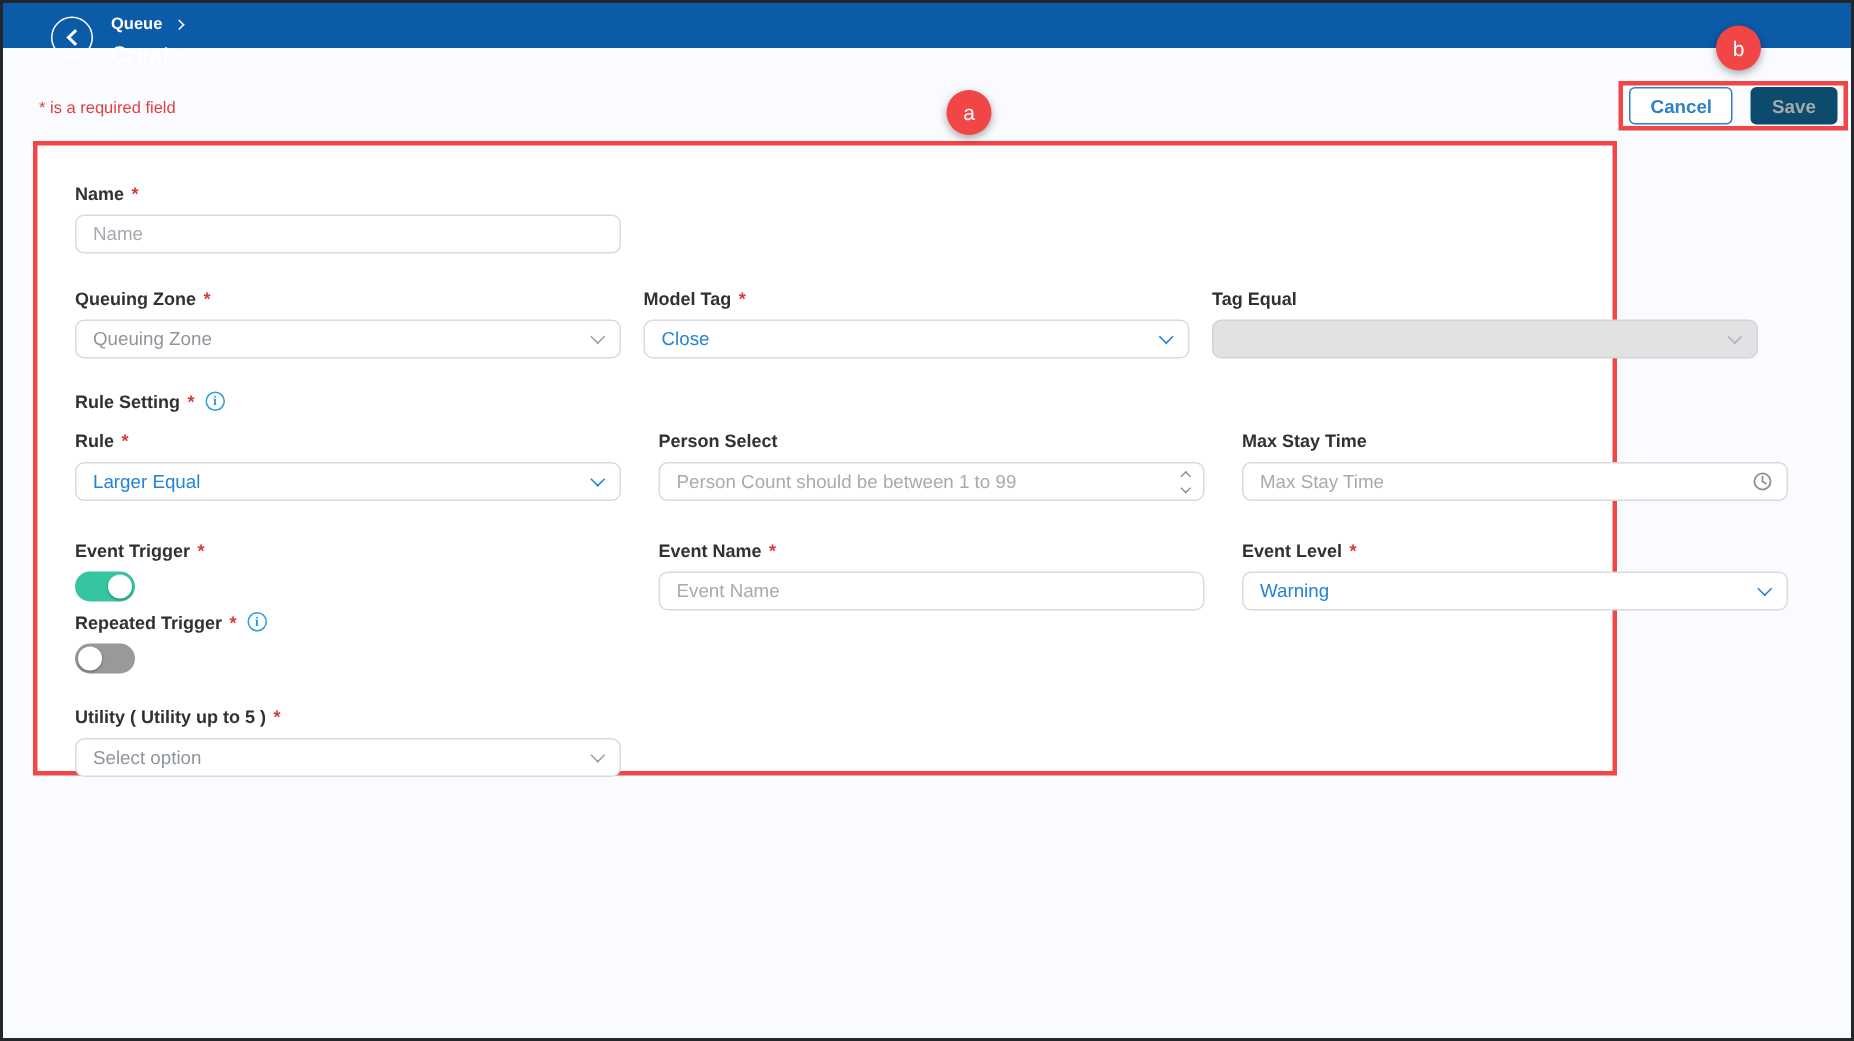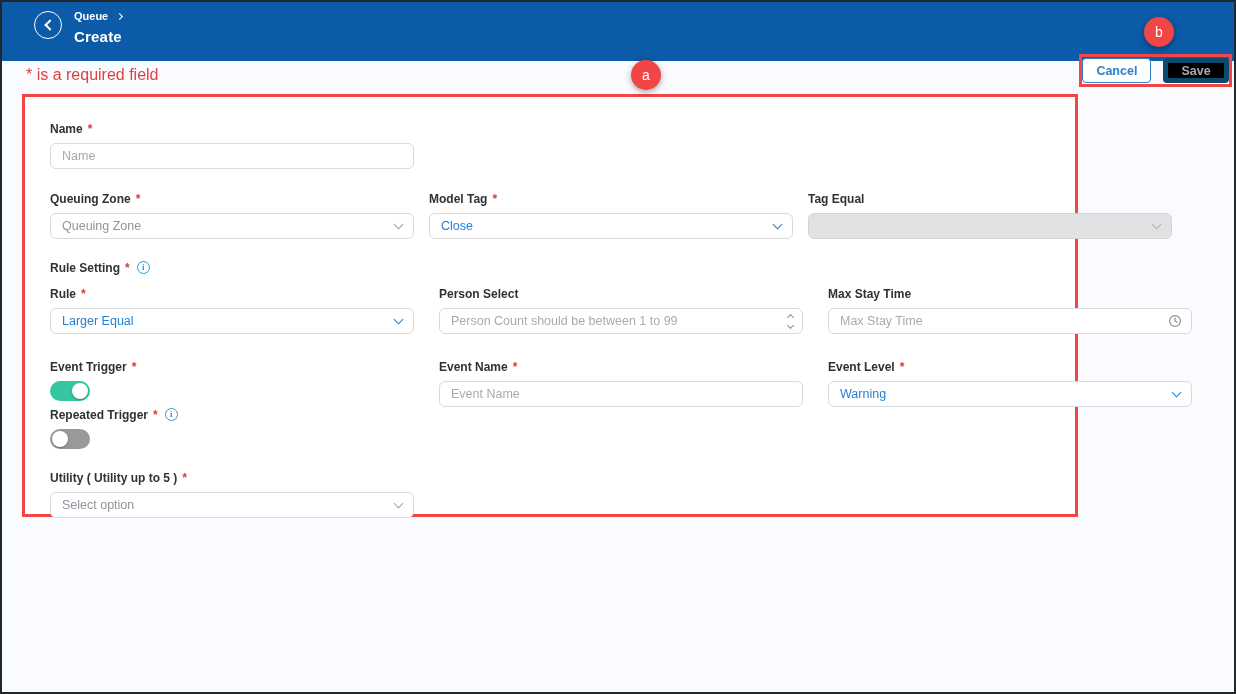--- a/index.html
+++ b/index.html
@@ -3,21 +3,21 @@
 <meta charset="utf-8">
 <style>
   * { box-sizing: border-box; margin: 0; padding: 0; }
   body { font-family: "Liberation Sans", sans-serif; background:#e8e8e8; }
   .page {
     position: relative; width: 1236px; height: 694px;
     background: #fafbfe; border: 2px solid #23262b; overflow: hidden;
   }
 
   
-  .app-header { position:absolute; top:0; left:0; right:0; height:59px; background:#0b5ba8; }
+  .app-header { position:absolute; top:0; left:0; right:0; height:30px; background:#0b5ba8; }
   .back-btn {
     position:absolute; left:32px; top:9px; width:28px; height:28px; border-radius:50%;
     border:1.7px solid #fff; background:transparent; cursor:pointer;
     display:flex; align-items:center; justify-content:center;
   }
   .chev-left { width:8px; height:8px; border-left:2px solid #fff; border-bottom:2px solid #fff; transform:rotate(45deg); margin-left:3px; }
   .head-text { position:absolute; left:72px; top:7px; color:#fff; }
   .breadcrumb { display:flex; align-items:center; gap:9px; height:14px; }
   .breadcrumb .crumb { font-size:11px; font-weight:700; color:#fff; cursor:pointer; }
   .chev-right-sm { width:5px; height:5px; border-right:1.6px solid #fff; border-bottom:1.6px solid #fff; transform:rotate(-45deg); }
@@ -27,29 +27,29 @@
   .badge {
     position:absolute; width:30px; height:30px; border-radius:50%;
     background:#f24545; color:#fff; font-size:14px;
     display:flex; align-items:center; justify-content:center;
     box-shadow:0 2px 6px rgba(0,0,0,.35); z-index:9;
   }
   .badge-b { left:1142px; top:15px; }
   .badge-a { left:629px; top:58px; }
 
   
-  .required-note { position:absolute; left:24px; top:64px; font-size:16px; color:#e04040; }
+  .required-note { position:absolute; left:24px; top:64px; font-size:11px; color:#e04040; }
   .btn-annotation {
     position:absolute; left:1077px; top:52px; width:153px; height:33px;
     border:3px solid #f24545; display:flex; align-items:center; justify-content:center; gap:12px;
     background:transparent;
   }
   .btn { height:25px; padding:0 13px; border-radius:4px; font-size:12.5px; font-weight:600; font-family:"Liberation Sans",sans-serif; cursor:pointer; }
   .btn-cancel { background:#fff; border:1px solid #2f80c8; color:#2f80c8; }
-  .btn-save { background:#000000; border:5px solid #0c4a6e; color:#a7a9ab; cursor:default; }
+  .btn-save { background:#0c4a6e; border:1px solid #0c4a6e; color:#a7a9ab; cursor:default; }
 
   
   .form-box {
     position:absolute; left:20px; top:92px; width:1056px; height:423px;
     border:3px solid #f24545; background:#fff; padding:24px 0 0 25px;
   }
   .row { display:grid; grid-template-columns:364px 364px 364px; column-gap:25px; }
   .r1 { margin-bottom:22px; }
   .r2 { margin-bottom:21px;gap:15px; }
   .r-rs { margin-bottom:4px; }

